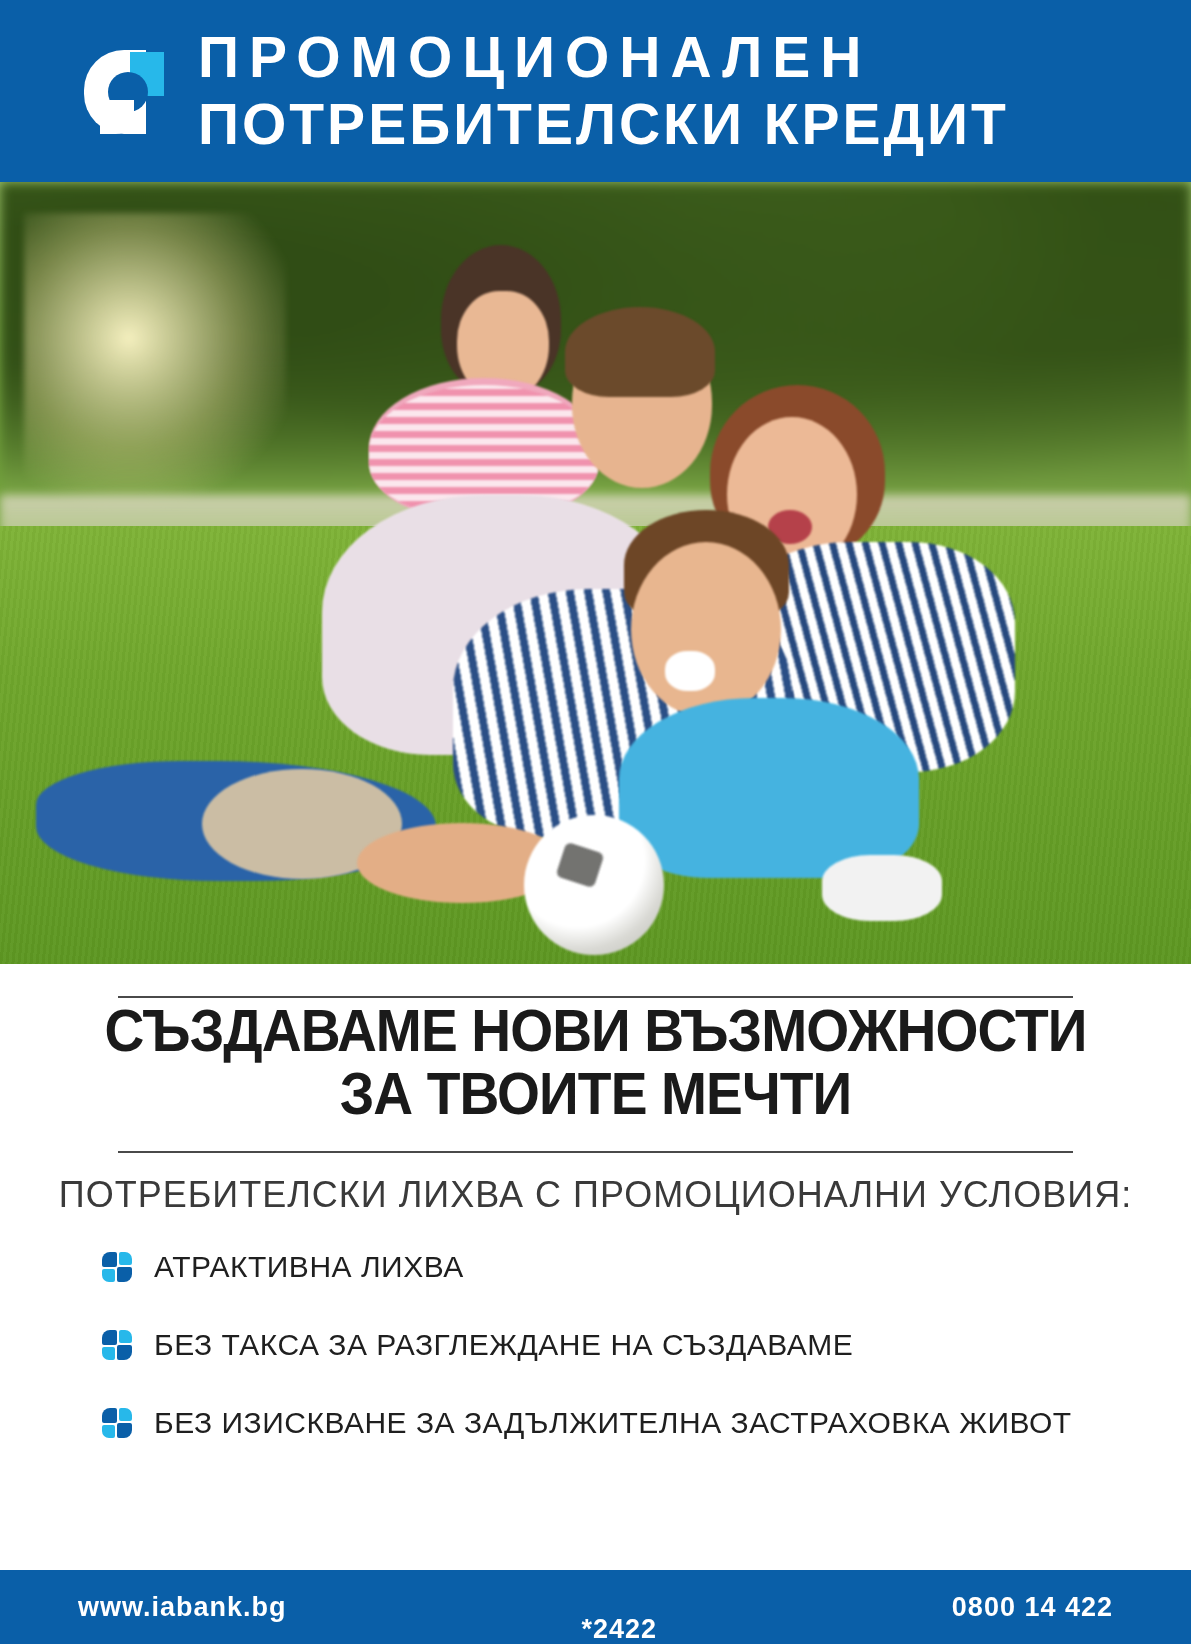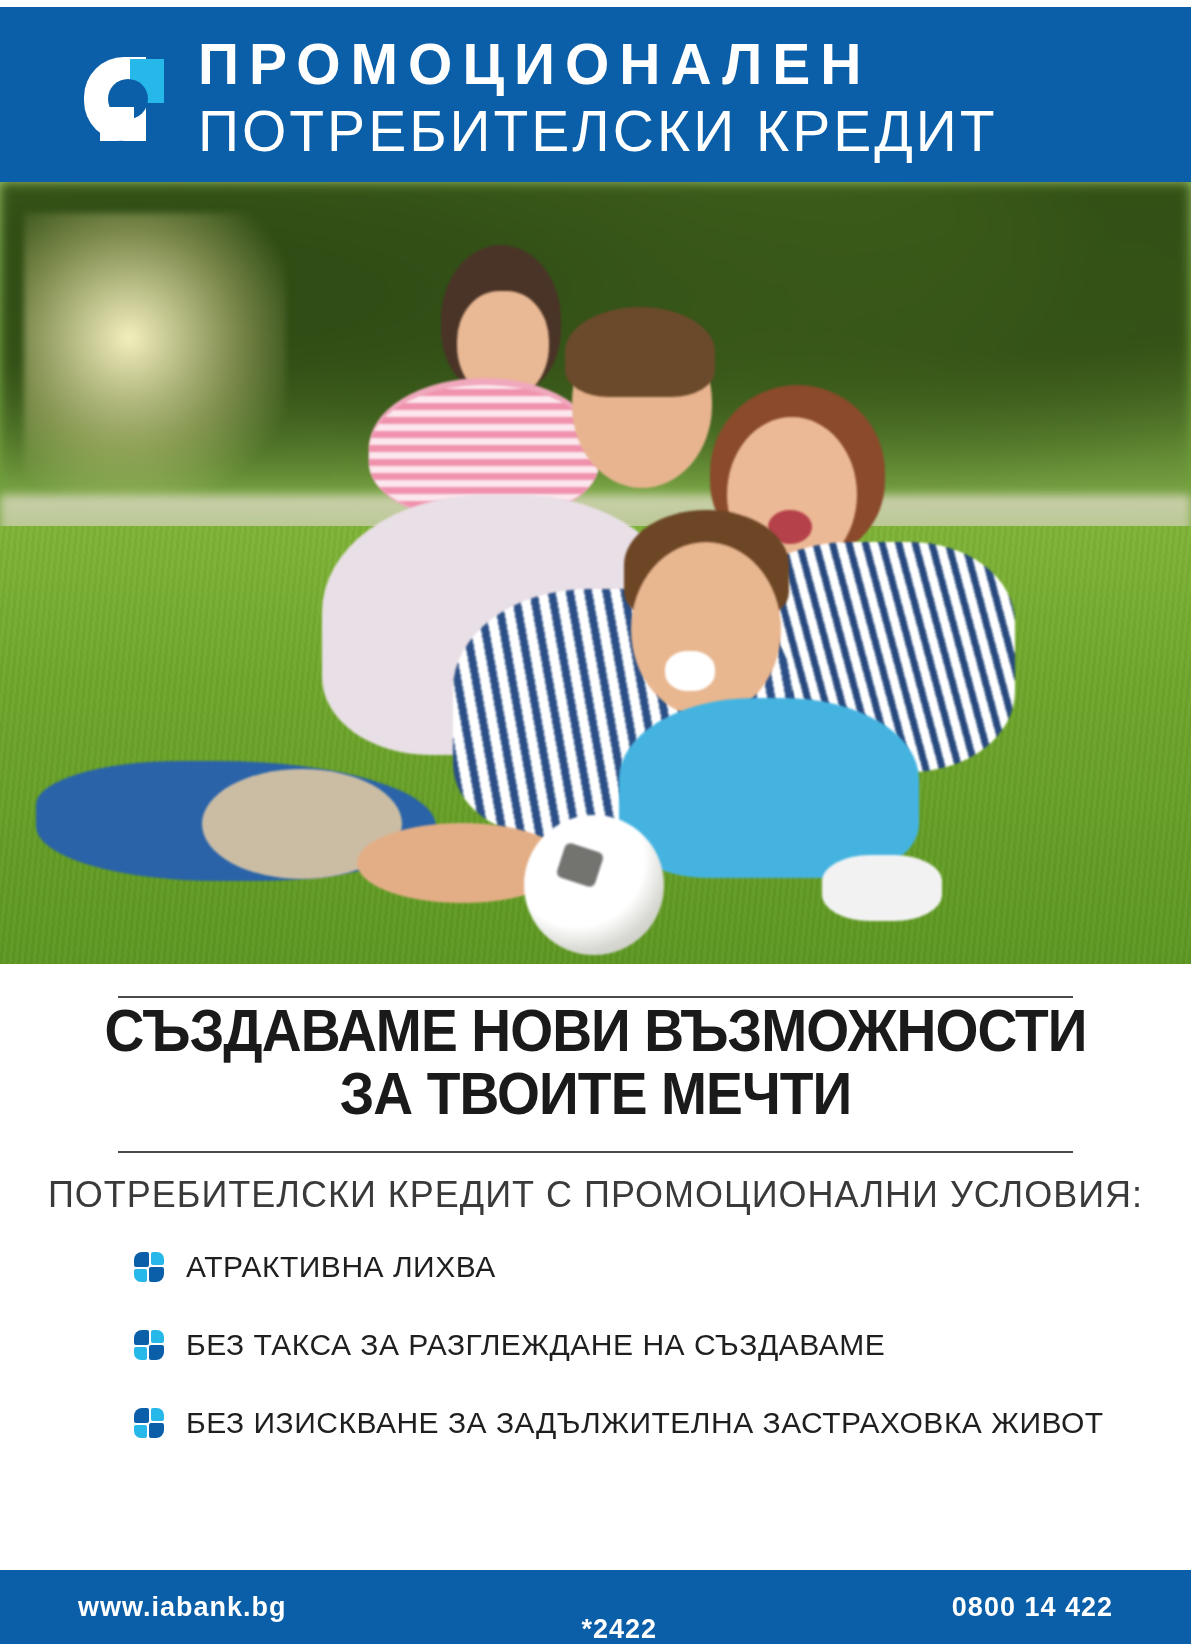--- a/index.html
+++ b/index.html
@@ -20,21 +20,20 @@
     position: absolute;
     left: 0;
     top: 0;
     width: 1191px;
     height: 182px;
     background: #0a5fa8;
     display: flex;
     align-items: center;
     box-sizing: border-box;
     padding-left: 78px;
-    margin-top: 7px;
   }
   .logo-mark {
     width: 92px;
     height: 92px;
     position: relative;
     flex: 0 0 auto;
     margin-top: 2px;
   }
   
   .logo-mark .arc {
@@ -78,21 +77,21 @@
     line-height: 1;
   }
   .header-line1 {
     font-size: 57px;
     font-weight: bold;
     letter-spacing: 10px;
     white-space: nowrap;
   }
   .header-line2 {
     font-size: 57px;
-    font-weight: normal;
+    font-weight: bold;
     letter-spacing: 3px;
     margin-top: 10px;
     white-space: nowrap;
   }
 
   
   .hero {
     position: absolute;
     left: 0;
     top: 182px;
@@ -240,21 +239,21 @@
     top: 210px;
     width: 1191px;
     text-align: center;
     color: #3a3a3a;
     font-size: 36px;
     letter-spacing: 1px;
   }
 
   .bullets {
     position: absolute;
-    left: 134px;
+    left: 102px;
     top: 286px;
     width: 980px;
     text-align: center;
   }
   .bullet {
     display: flex;
     align-items: center;
     margin-bottom: 44px;
   }
   .bullet-icon {
@@ -369,21 +368,21 @@
 <div class="content">
   <div class="rule rule-top"></div>
 
   <div class="headline">
     <span>СЪЗДАВАМЕ НОВИ ВЪЗМОЖНОСТИ</span>
     <span class="l2">ЗА ТВОИТЕ МЕЧТИ</span>
   </div>
 
   <div class="rule rule-bottom"></div>
 
-  <div class="subhead">ПОТРЕБИТЕЛСКИ КРЕДИТ С ПРОМОЦИОНАЛНИ УСЛОВИЯ:</div>
+  <div class="subhead">ПОТРЕБИТЕЛСКИ ЛИХВА С ПРОМОЦИОНАЛНИ УСЛОВИЯ:</div>
 
   <div class="bullets">
 
     <div class="bullet">
       <span class="bullet-icon">
         <span class="b1"></span>
           <span class="b2"></span>
           <span class="b3"></span>
           <span class="b4"></span>
       </span>

